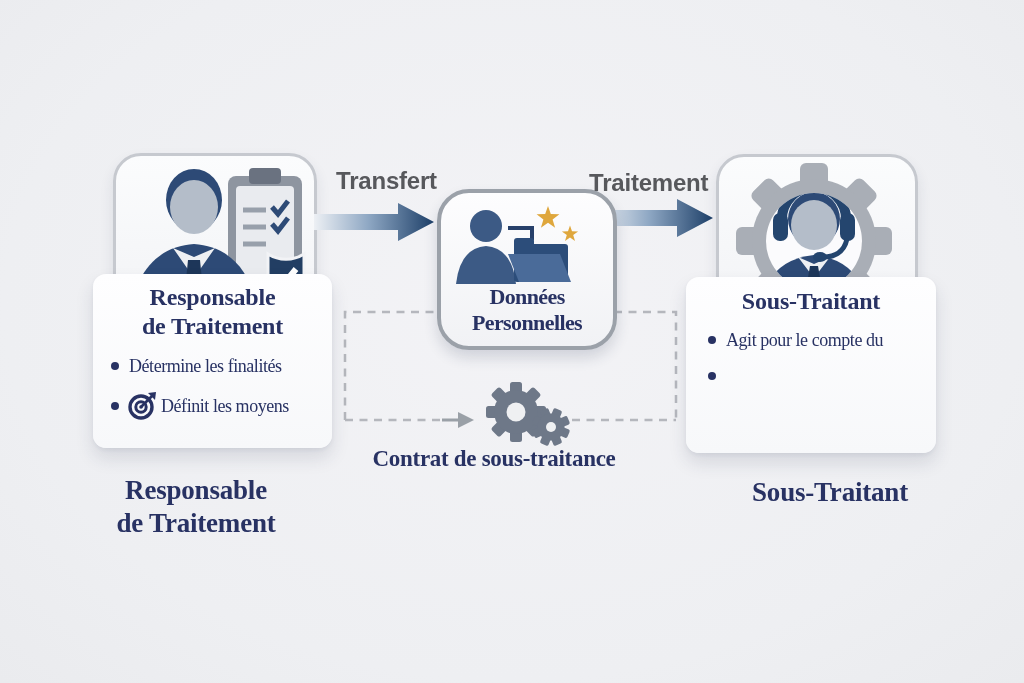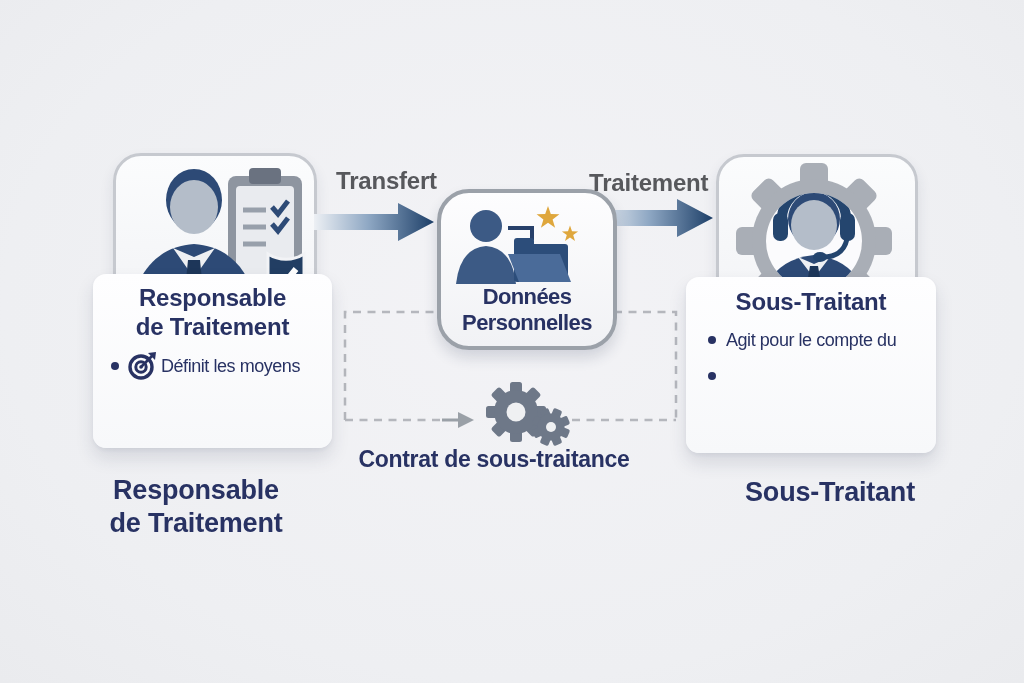--- a/index.html
+++ b/index.html
@@ -14,21 +14,21 @@
   .arrow-wrap{position:absolute;z-index:2;}
   .middle-box{position:absolute;left:437px;top:189px;width:180px;height:161px;z-index:3;
     border:4px solid #9ba1a9;border-radius:32px;box-sizing:border-box;
     background:linear-gradient(180deg,#fdfdfe 0%,#f1f2f5 100%);
     box-shadow:0 8px 14px rgba(40,50,80,0.16);}
   .card{position:absolute;z-index:4;border-radius:13px;
     background:linear-gradient(180deg,#fefeff 0%,#f7f8fa 100%);
     box-shadow:0 10px 18px rgba(40,50,80,0.13), 0 2px 4px rgba(40,50,80,0.06);}
 
   
-  .navy{color:#283263;}
+  .navy{color:#283263;font-family:Liberation Serif, serif;}
   .card-title{font-size:24px;font-weight:700;line-height:29px;text-align:center;letter-spacing:-0.2px;}
   .card-title span{display:block;}
   .flow-label{position:absolute;z-index:5;font-size:24px;font-weight:700;color:#57585c;letter-spacing:-0.2px;}
   .middle-label{position:absolute;left:0;right:0;bottom:10px;text-align:center;
     font-size:22px;font-weight:700;line-height:26px;letter-spacing:-0.6px;}
   .middle-label span{display:block;}
   .footer-label{position:absolute;z-index:5;text-align:center;font-size:27px;font-weight:700;line-height:33px;letter-spacing:-0.2px;}
   .footer-label span{display:block;}
   .contract-label{position:absolute;z-index:5;text-align:center;font-size:23px;font-weight:700;letter-spacing:-0.3px;}
 
@@ -91,20 +91,24 @@
       </g>
     </svg>
   </div>
 
   <div class="card left-card">
     <div class="card-title navy">
       <span>Responsable</span>
       <span>de Traitement</span>
     </div>
     <div class="bullets">
+      <div class="bullet-row">
+        <span class="dot"></span>
+        <span class="bullet-text navy">Détermine les finalités</span>
+      </div>
       <div class="bullet-row">
         <span class="dot"></span>
         <span class="target-wrap">
           <svg width="30" height="30" viewBox="0 0 30 30">
             <circle cx="14" cy="16" r="11" fill="none" stroke="#283263" stroke-width="3.4"></circle>
             <circle cx="14" cy="16" r="5.2" fill="none" stroke="#283263" stroke-width="3"></circle>
             <circle cx="14" cy="16" r="1.8" fill="#283263"></circle>
             <line x1="14" y1="16" x2="26" y2="4" stroke="#283263" stroke-width="2.6"></line>
             <polygon points="21,2 29,1 28,9" fill="#283263"></polygon>
           </svg>

